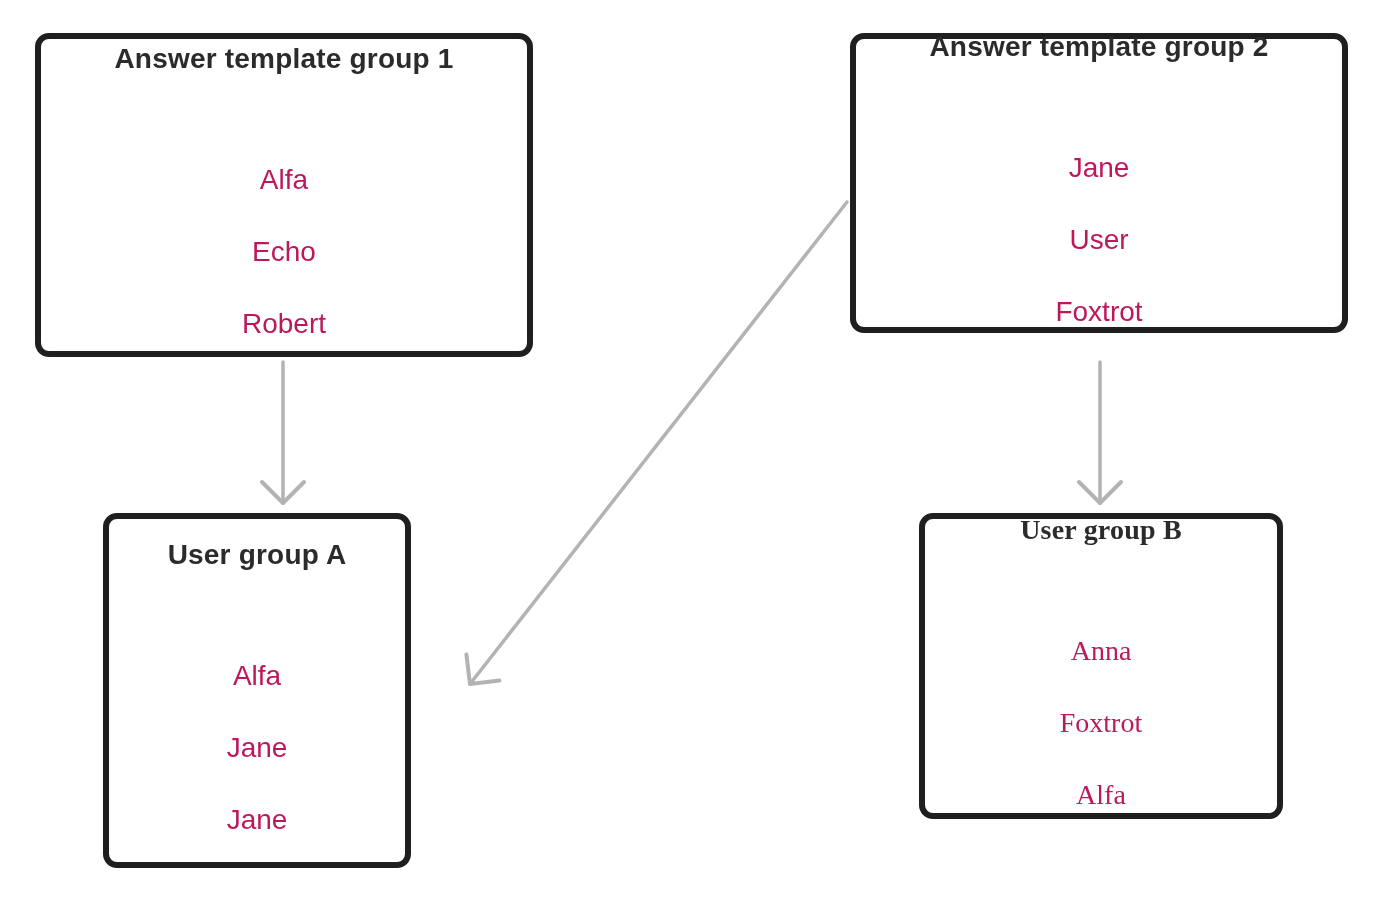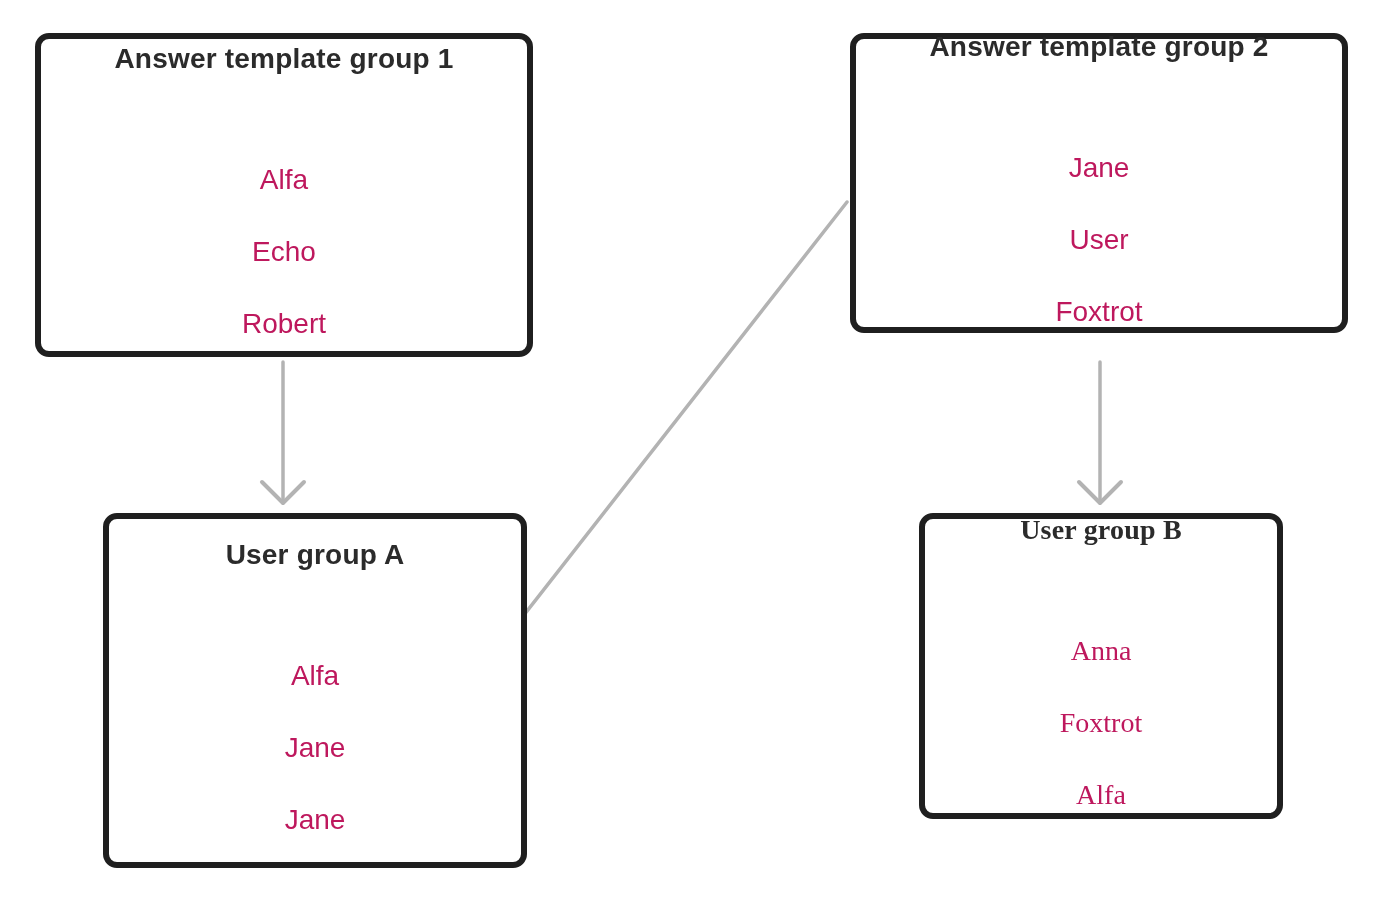--- a/index.html
+++ b/index.html
@@ -47,21 +47,21 @@
   }
   .node-item {
     font-size: 28px;
     font-weight: normal;
     color: #be185d;
     line-height: 48px;
     margin-top: 24px;
   }
   #node-atg1 { left: 35px;  top: 33px;  width: 498px; height: 324px; }
   #node-atg2 { left: 850px; top: 33px;  width: 498px; height: 300px; }
-  #node-uga  { left: 103px; top: 513px; width: 424px; height: 355px; }
+  #node-uga  { left: 103px; top: 513px; width: 308px; height: 355px; }
   #node-ugb  { left: 919px; top: 513px; width: 364px; height: 306px; font-family: Liberation Serif, serif; }
 </style>
 </head>
 <body>
 
 <div class="canvas">
 
   <svg class="edges-layer" viewBox="0 0 1378 904" xmlns="http://www.w3.org/2000/svg" aria-hidden="true">
     <defs>
       <marker id="arrowhead" markerUnits="userSpaceOnUse" markerWidth="60" markerHeight="60" viewBox="-30 -30 60 60" refX="0" refY="0" orient="auto">

